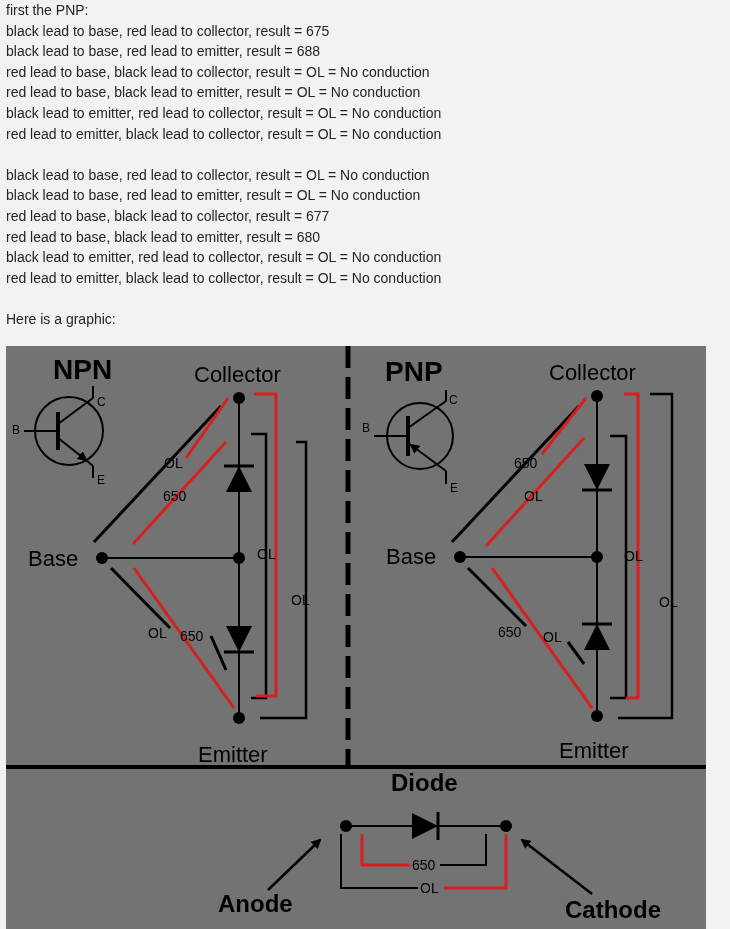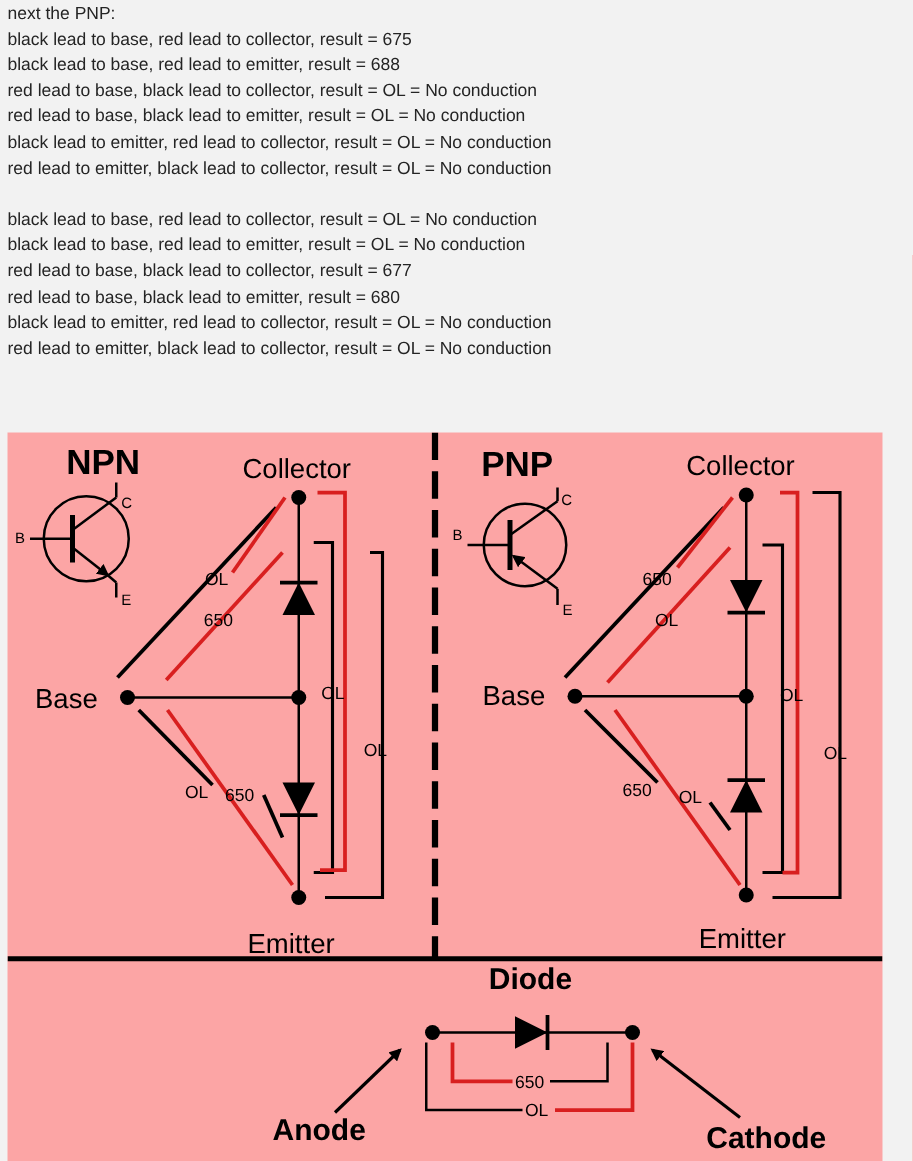--- a/index.html
+++ b/index.html
@@ -1,46 +1,47 @@
 <!DOCTYPE html>
 <html><head>
 <meta charset="utf-8">
 <style>
   html, body { margin:0; padding:0; }
   body { width:730px; height:929px; background:#f2f2f2; position:relative; overflow:hidden;
          font-family:"Liberation Sans", sans-serif; color:#242424; }
   .text-block { position:absolute; left:6px; top:0; font-size:14px; line-height:20.6px; }
   .line { white-space:nowrap; height:20.6px; }
   .gap { height:20.6px; }
-  .graphic { position:absolute; left:6px; top:346px; width:700px; height:583px; background:#fca5a5; }
+  .graphic { position:absolute; left:6px; top:346px; width:700px; height:583px; background:#737373; }
   svg text { font-family:"Liberation Sans", sans-serif; }
 </style>
 </head>
 <body>
 
 <div class="text-block">
-  <div class="line">next the PNP:</div>
+  <div class="line">first the PNP:</div>
   <div>
     <div class="line">black lead to base, red lead to collector, result = 675</div>
     <div class="line">black lead to base, red lead to emitter, result = 688</div>
     <div class="line">red lead to base, black lead to collector, result = OL = No conduction</div>
     <div class="line">red lead to base, black lead to emitter, result = OL = No conduction</div>
     <div class="line">black lead to emitter, red lead to collector, result = OL = No conduction</div>
     <div class="line">red lead to emitter, black lead to collector, result = OL = No conduction</div>
   </div>
   <div class="gap"></div>
   <div>
     <div class="line">black lead to base, red lead to collector, result = OL = No conduction</div>
     <div class="line">black lead to base, red lead to emitter, result = OL = No conduction</div>
     <div class="line">red lead to base, black lead to collector, result = 677</div>
     <div class="line">red lead to base, black lead to emitter, result = 680</div>
     <div class="line">black lead to emitter, red lead to collector, result = OL = No conduction</div>
     <div class="line">red lead to emitter, black lead to collector, result = OL = No conduction</div>
   </div>
   <div class="gap"></div>
+  <div class="line">Here is a graphic:</div>
 </div>
 
 <div class="graphic">
 <svg width="700" height="583" viewBox="0 0 700 583" xmlns="http://www.w3.org/2000/svg">
   <defs>
     <marker id="arr" markerWidth="10" markerHeight="10" refX="8" refY="5" orient="auto" markerUnits="userSpaceOnUse">
       <path d="M0,0 L10,5 L0,10 z" fill="#000"></path>
     </marker>
   </defs>
 

